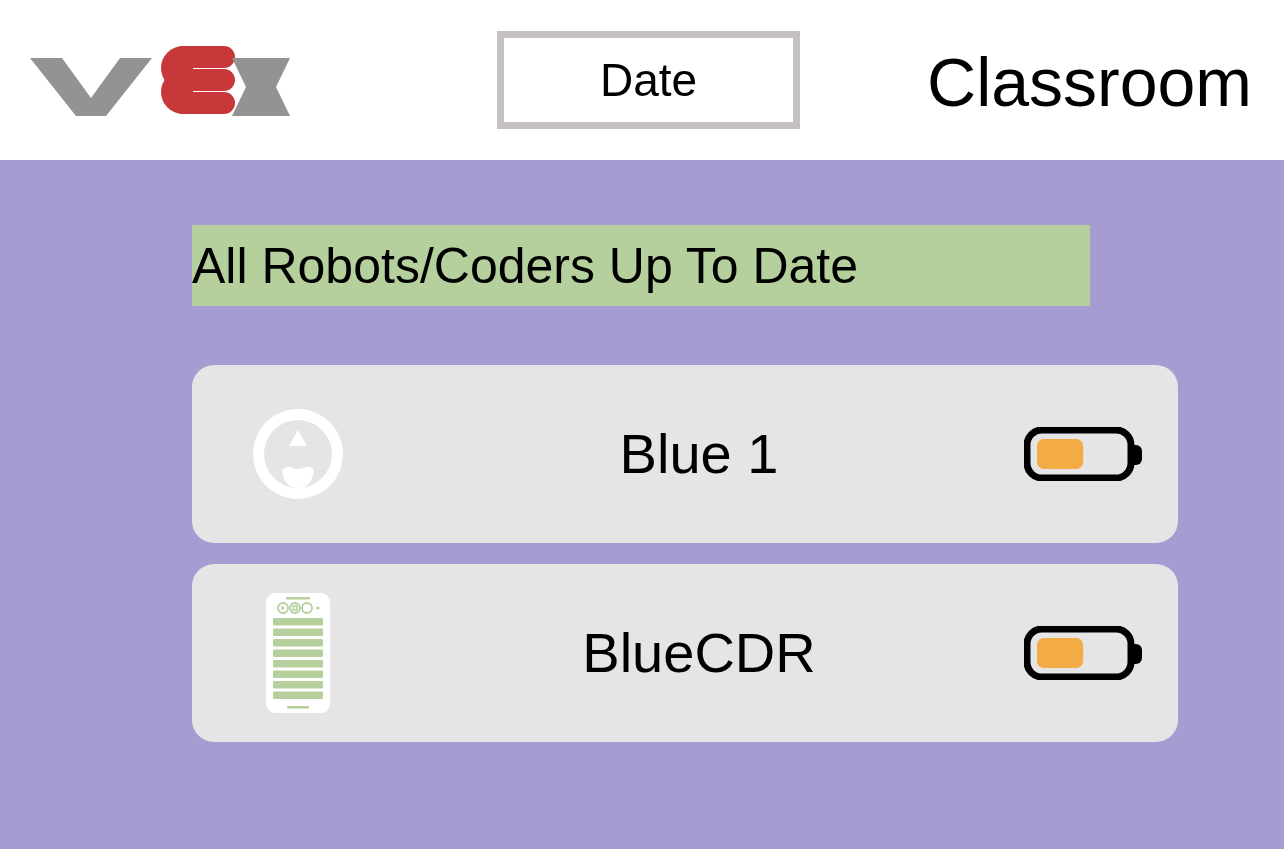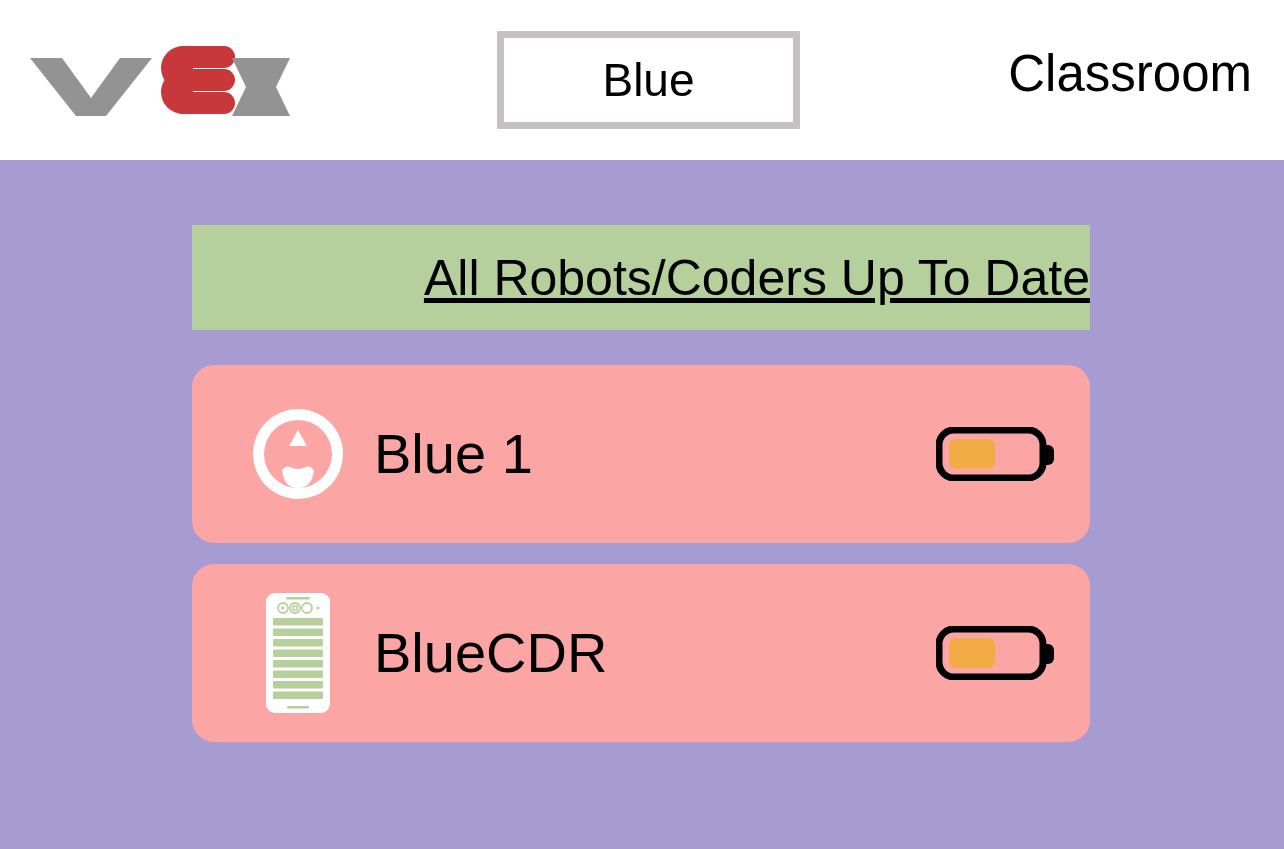--- a/index.html
+++ b/index.html
@@ -52,65 +52,65 @@
     font-size: 46px;
     color: #000000;
     line-height: 1;
     font-weight: 400;
   }
 
   .classroom-title {
     position: absolute;
     right: 32px;
     top: 48px;
-    font-size: 51px;
+    font-size: 68px;
     color: #000000;
     line-height: 1;
     white-space: nowrap;
   }
 
   
   .main {
     position: relative;
     width: 1284px;
     height: 689px;
     background: #a79cd2;
     box-sizing: border-box;
   }
 
   .status-banner {
     position: absolute;
     left: 192px;
     top: 65px;
     width: 898px;
-    height: 105px;
+    height: 81px;
     background: #b5d09c;
     border-radius: 0;
     display: flex;
     align-items: center;
-    justify-content: flex-end;
-    text-decoration: underline;
+    justify-content: flex-start;
   }
   .status-banner-text {
     font-size: 50px;
     color: #000000;
     line-height: 1;
     white-space: nowrap;
   }
 
   .device-card {
     position: absolute;
     left: 192px;
-    width: 898px;
+    width: 986px;
     height: 178px;
-    background: #fca5a5;
+    background: #e5e5e5;
     border-radius: 22px;
     display: flex;
     align-items: center;
     cursor: pointer;
+    text-align: center;
   }
   .device-card.row-0 { top: 205px; }
   .device-card.row-1 { top: 404px; }
 
   .device-icon {
     width: 96px;
     height: 122px;
     margin-left: 58px;
     flex: 0 0 auto;
     display: flex;
@@ -153,21 +153,21 @@
         <path d="M155 4 a22 22 0 0 0 0 44 L165 48 L165 4 Z"></path>
         <path d="M155 28 a22 22 0 0 0 0 44 L165 72 L165 28 Z"></path>
       </g>
 
       <path fill="#939393" d="M204 16 L234 16 L262 74 L232 74 Z"></path>
       <path fill="#939393" d="M232 16 L262 16 L234 74 L204 74 Z"></path>
     </svg>
   </div>
 
   <button class="help-button">
-    <span class="help-button-label">Blue</span>
+    <span class="help-button-label">Date</span>
   </button>
 
   <div class="classroom-title">Classroom</div>
 </div>
 
 <div class="main">
 
   <div class="status-banner">
     <span class="status-banner-text">All Robots/Coders Up To Date</span>
   </div>

